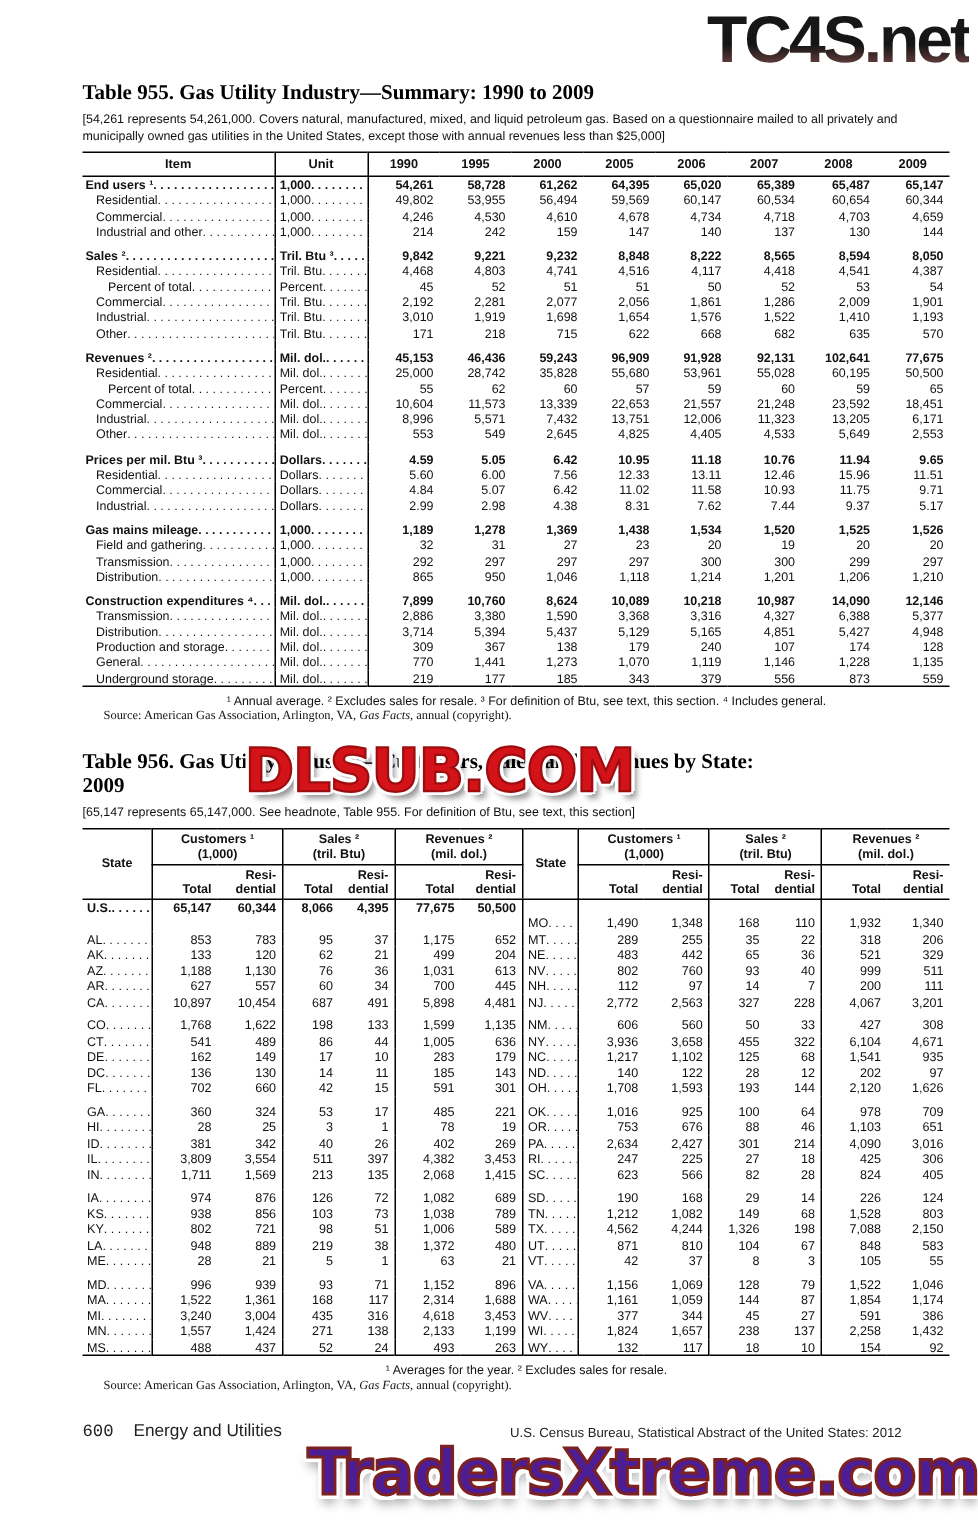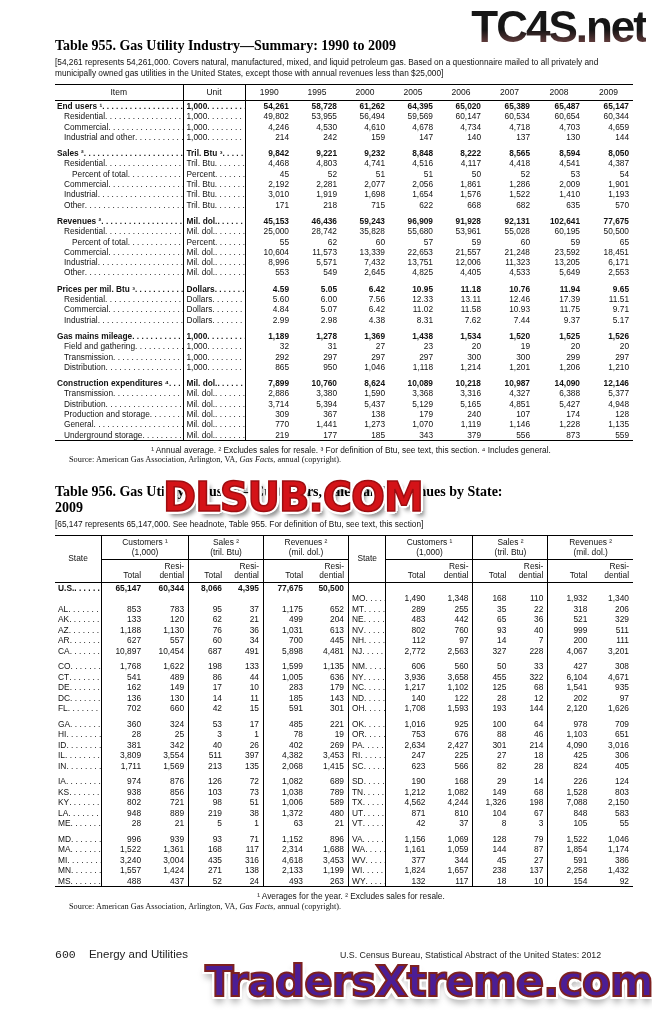--- a/index.html
+++ b/index.html
@@ -22,27 +22,27 @@
   .wm-bottom{position:absolute;left:205px;top:957px;font-family:"DejaVu Sans",sans-serif;
     font-weight:bold;font-size:42px;letter-spacing:-1px;color:#4c1d95;
     -webkit-text-stroke:2px #7d2020;
     text-shadow:-3px 0 0 #fff,3px 0 0 #fff,0 -3px 0 #fff,0 3px 0 #fff,
       -3px -3px 0 #fff,3px 3px 0 #fff,-3px 3px 0 #fff,3px -3px 0 #fff,
       0 6px 7px rgba(0,0,0,.4);
     z-index:5;white-space:nowrap;}
 
   
   .tbl-title{font-family:"Liberation Serif","DejaVu Serif",serif;font-weight:bold;
-    font-size:14px;line-height:16px;color:#000;}
+    font-size:14px;line-height:16px;color:#000;margin-top:17px;}
   .headnote{font-size:8.3px;line-height:10.5px;margin-top:3px;color:#111;width:570px;}
 
   
   table{border-collapse:collapse;table-layout:fixed;width:578px;margin-top:6px;}
   td,th{padding:0;font-size:8.3px;line-height:10.3px;vertical-align:bottom;overflow:hidden;}
-  th{font-weight:normal;margin-top:12px;}
+  th{font-weight:bold;margin-top:12px;}
   .b{font-weight:bold;margin-top:24px;}
   .b-r{border-right:1px solid #000;}
   .num{text-align:right;padding-right:4px;white-space:nowrap;}
   tr.sp td{height:6px;line-height:6px;font-size:1px;}
   .lead{display:flex;align-items:baseline;}
   .lead .t{white-space:nowrap;}
   .lead .dots{flex:1;overflow:hidden;white-space:nowrap;}
   .lead .dots::after{content:" . . . . . . . . . . . . . . . . . . . . . . . . . . .";letter-spacing:0;}
 
   
@@ -516,21 +516,21 @@
                 <span class="t">Dollars</span>
                 <span class="dots"></span>
               </span>
             </td>
             <td class="num">5.60</td>
             <td class="num">6.00</td>
             <td class="num">7.56</td>
             <td class="num">12.33</td>
             <td class="num">13.11</td>
             <td class="num">12.46</td>
-            <td class="num">17.39</td>
+            <td class="num">15.96</td>
             <td class="num">11.51</td>
           </tr>
           <tr>
             <td class="lbl b-r i1">
               <span class="lead">
                 <span class="t">Commercial</span>
                 <span class="dots"></span>
               </span>
             </td>
             <td class="unit b-r">

